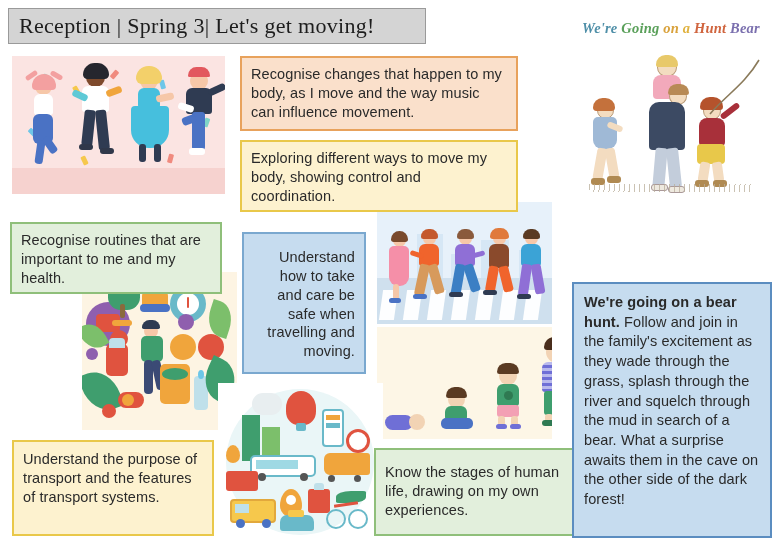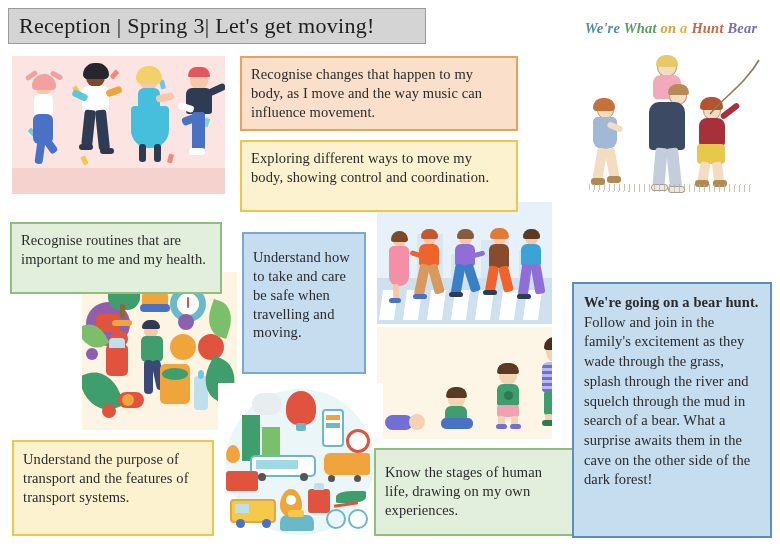--- a/index.html
+++ b/index.html
@@ -11,21 +11,21 @@
     position:relative;
   }
   .page{position:relative;width:780px;height:552px;}
 
   
   .card{
     position:absolute;
     box-sizing:border-box;
     border-style:solid;
     border-width:2px;
-    font-family:Liberation Serif, serif;
+    font-family:Liberation Sans, sans-serif;
     color:#2a2a2a;
     line-height:1.30;
     letter-spacing:.1px;
   }
   .card .t{display:block;}
 
   
   #title-bar{
     position:absolute;left:8px;top:8px;width:418px;height:36px;
     background:#d4d4d4;border:1px solid #9a9a9a;box-sizing:border-box;
@@ -335,21 +335,21 @@
 
     <div class="tIcon" style="left:62px;top:132px;width:34px;height:16px;background:#69b9c9;border-radius:7px 7px 3px 3px;"></div>
     <div class="tIcon" style="left:70px;top:127px;width:16px;height:7px;background:#f6c84c;border-radius:2px;"></div>
 
     <div class="tIcon" style="left:108px;top:126px;width:20px;height:20px;border:2px solid #69b9c9;border-radius:50%;"></div>
     <div class="tIcon" style="left:130px;top:126px;width:20px;height:20px;border:2px solid #69b9c9;border-radius:50%;"></div>
     <div class="tIcon" style="left:116px;top:120px;width:24px;height:3px;background:#e0533f;transform:rotate(-8deg);"></div>
   </div>
 
   <div class="img" id="img-book">
-    <div id="book-title"><span style="color: rgb(79, 143, 168); font-style: italic;">We're </span><span style="color: rgb(90, 160, 90);">What </span><span style="color: rgb(217, 162, 60);">on </span><span style="color: rgb(224, 178, 63);">a </span><span style="color: rgb(208, 101, 63);">Hunt </span><span style="color: rgb(122, 111, 174);">Bear</span></div>
+    <div id="book-title"><span style="color: rgb(79, 143, 168); font-style: italic;">We're </span><span style="color: rgb(90, 160, 90);">Going </span><span style="color: rgb(217, 162, 60);">on </span><span style="color: rgb(224, 178, 63);">a </span><span style="color: rgb(208, 101, 63);">Hunt </span><span style="color: rgb(122, 111, 174);">Bear</span></div>
 
     <div class="fig" style="left:76px;top:56px;width:54px;height:136px;">
       <div class="h" style="left:16px;top:0px;width:20px;height:19px;background:#f3dcc0;border:1px solid #b99b78;box-sizing:border-box;"></div>
       <div class="h" style="left:15px;top:-3px;width:22px;height:12px;background:#e8c96a;border-radius:11px 11px 3px 3px;"></div>
       <div class="b" style="left:12px;top:17px;width:28px;height:24px;background:#f2a9bb;"></div>
       <div class="h" style="left:28px;top:30px;width:18px;height:17px;background:#f3dcc0;border:1px solid #b99b78;box-sizing:border-box;"></div>
       <div class="h" style="left:27px;top:26px;width:21px;height:11px;background:#b88a55;border-radius:11px 11px 3px 3px;"></div>
       <div class="b" style="left:8px;top:44px;width:36px;height:48px;background:#3c4a63;border-radius:10px 10px 4px 4px;"></div>
       <div class="l" style="left:13px;top:90px;width:12px;height:40px;background:#c3cddb;transform:rotate(5deg);"></div>
       <div class="l" style="left:27px;top:90px;width:12px;height:40px;background:#c3cddb;transform:rotate(-6deg);"></div>
@@ -391,21 +391,21 @@
   </div>
 
   <div class="card" id="card-exploring-movement" style="left: 240px; top: 140px; width: 278px; height: 72px; padding: 7px 9px; font-size: 14.5px; background: rgb(253, 242, 207); border-color: rgb(233, 200, 74);">
     <span class="t">Exploring different ways to move my body, showing control and coordination.</span>
   </div>
 
   <div class="card" id="card-routines-health" style="left: 10px; top: 222px; width: 212px; height: 72px; padding: 7px 9px; font-size: 14.5px; background: rgb(226, 239, 220); border-color: rgb(143, 191, 122);">
     <span class="t">Recognise routines that are important to me and my health.</span>
   </div>
 
-  <div class="card" id="card-travel-safety" style="left: 242px; top: 232px; width: 124px; height: 142px; padding: 14px 9px; font-size: 14.5px; background: rgb(198, 220, 239); border-color: rgb(122, 168, 207);">
+  <div class="card" id="card-travel-safety" style="left: 242px; top: 232px; width: 124px; height: 142px; padding: 14px 9px; font-size: 14.5px; background: rgb(198, 220, 239); border-color: rgb(122, 168, 207); text-align: right;">
     <span class="t">Understand how to take and care be safe when travelling and moving.</span>
   </div>
 
   <div class="card" id="card-transport-purpose" style="left: 12px; top: 440px; width: 202px; height: 96px; padding: 8px 9px; font-size: 14.5px; background: rgb(253, 242, 207); border-color: rgb(233, 200, 74);">
     <span class="t">Understand the purpose of transport and the features of transport systems.</span>
   </div>
 
   <div class="card" id="card-human-life-stages" style="left: 374px; top: 448px; width: 204px; height: 88px; padding: 13px 9px; font-size: 14.5px; background: rgb(226, 239, 220); border-color: rgb(143, 191, 122);">
     <span class="t">Know the stages of human life, drawing on my own experiences.</span>
   </div>

